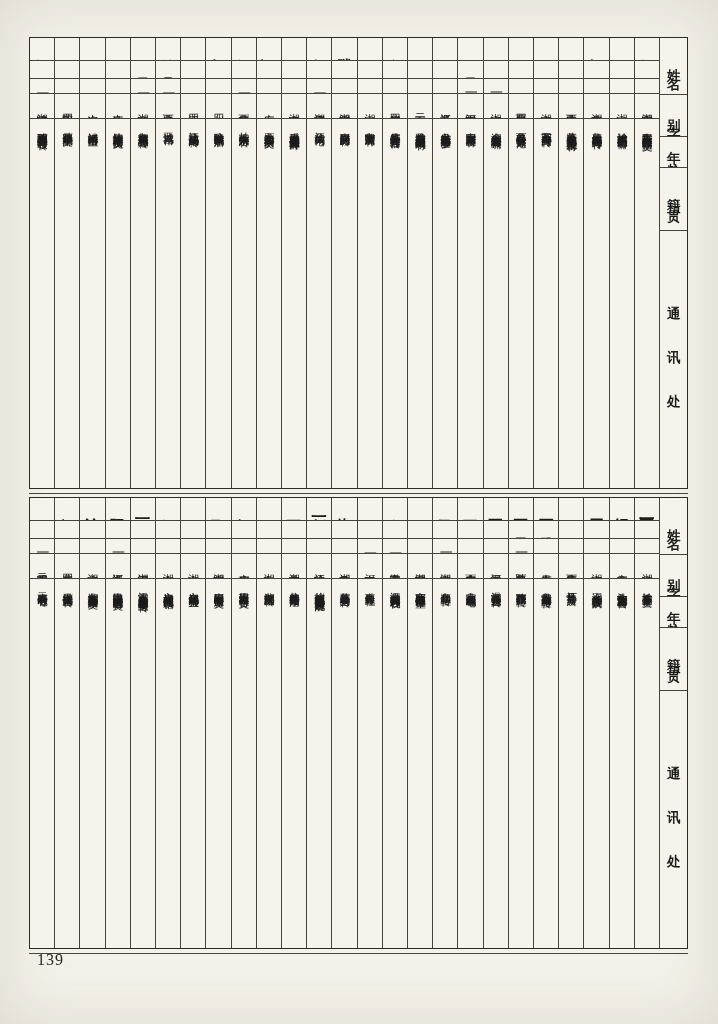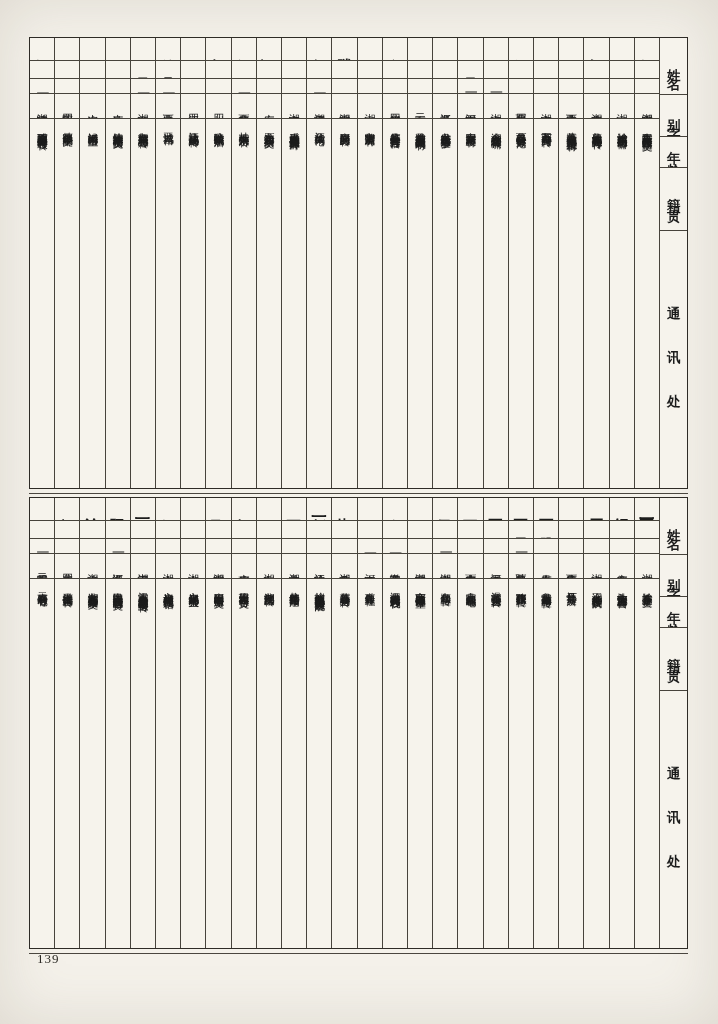--- a/index.html
+++ b/index.html
@@ -62,21 +62,21 @@
   .col.header .vtext { font-weight:700; font-size:13.5px; }
   .col.header .cell-name .vtext,
   .col.header .cell-courtesy .vtext { letter-spacing:9px; font-size:13.5px; }
   .col.header .cell-age .vtext,
   .col.header .cell-native .vtext { letter-spacing:12px; font-size:13.5px; }
   .col.header .cell-contact { align-items:center; }
   .col.header .cell-contact .vtext { height:auto; letter-spacing:44px; font-size:13.5px; }
 
   .page-number {
     position:absolute; left:37px; top:951px;
-    font-size:13px; letter-spacing:1px; color:#2a2archive8;
+    font-size:16px; letter-spacing:1px; color:#2a2archive8;
     color:#2a2823;
     text-align:right;
   }
 </style>
 </head>
 <body>
 
 <div class="sheet">
   <div class="dir-table top">
       <div class="col person">

